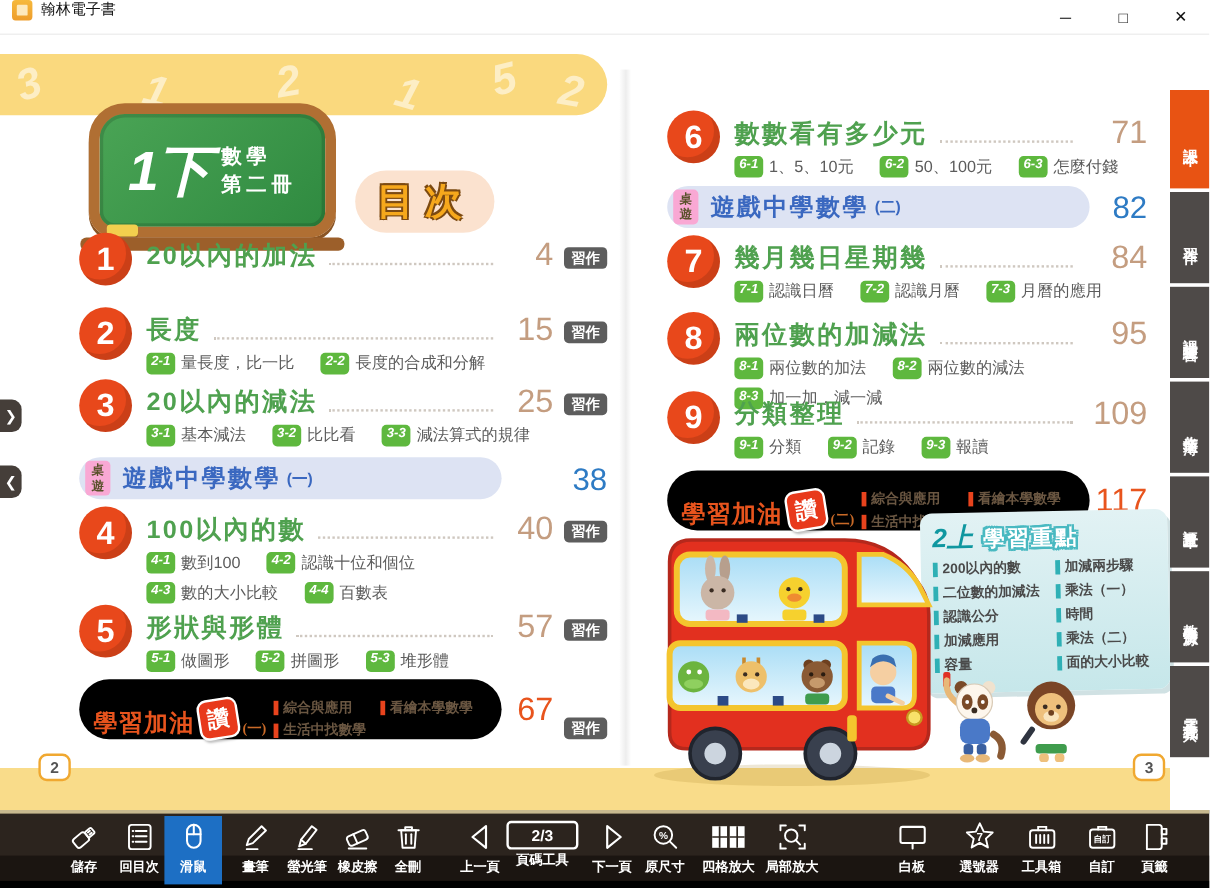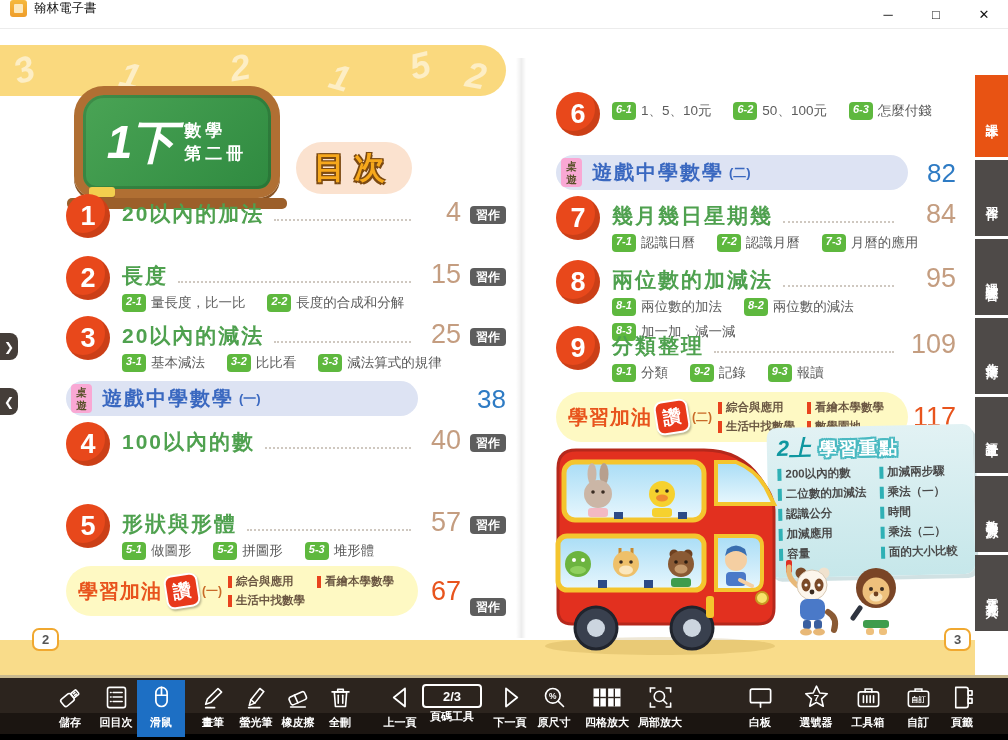--- a/index.html
+++ b/index.html
@@ -47,21 +47,21 @@
   
   .game{position:absolute;display:flex;align-items:center;}
   .game-pill{display:flex;align-items:center;background:#dde3f3;border-radius:18px;height:35px;padding:0 14px 0 5px;width:352px;box-sizing:border-box;}
   .game-badge{background:#f9a8d4;border-radius:4px;color:#59512a;font-size:10.5px;font-weight:bold;width:15px;padding:2px 3px;line-height:1.15;text-align:center;word-break:break-all;margin-right:10px;}
   .game-title{color:#3a68c0;font-size:20px;font-weight:bold;letter-spacing:2px;white-space:nowrap;}
   .game-suffix{color:#3a68c0;font-size:13px;font-weight:bold;margin-left:5px;}
   .game-page{color:#2e7bc4;font-size:26px;line-height:1;margin-left:auto;}
 
   
   .boost{position:absolute;display:flex;align-items:center;}
-  .boost-pill{background:#fef9c3;border-radius:26px;height:50px;display:flex;align-items:center;padding:0 12px;width:352px;box-sizing:border-box;}
+  .boost-pill{background:#000000;border-radius:26px;height:50px;display:flex;align-items:flex-end;padding:0 12px;width:352px;box-sizing:border-box;font-family:Liberation Serif, serif;}
   .boost-prefix{color:#e8541d;font-size:20px;font-weight:900;letter-spacing:1px;white-space:nowrap;}
   .boost-sticker{background:#e8391b;color:#fff;font-size:18px;font-weight:900;padding:3px 6px;border-radius:8px;transform:rotate(-9deg);border:2px solid #fff;box-shadow:1px 2px 2px rgba(0,0,0,.25);margin:0 3px;}
   .boost-suffix{color:#c96a28;font-size:12px;font-weight:bold;margin-right:6px;white-space:nowrap;}
   .boost-legend{display:grid;grid-auto-flow:column;grid-template-rows:repeat(2,auto);gap:4px 12px;}
   .legend-item{display:flex;align-items:center;color:#6b5742;font-size:11.5px;font-weight:bold;white-space:nowrap;}
   .legend-item::before{content:"";width:4px;height:12px;background:#e8431d;margin-right:4px;flex:none;}
   .boost-page{color:#e8541d;font-size:27px;line-height:1;margin-left:auto;}
 
   
   .hl-box{position:absolute;left:768px;top:398px;width:206px;height:150px;background:linear-gradient(180deg,#e2f2f4,#c6e7ea);border-radius:10px;transform:rotate(-1.2deg);padding:10px;box-sizing:border-box;box-shadow:3px 4px 0 rgba(120,170,175,.35);}
@@ -196,20 +196,38 @@
     </div>
 
     <div class="chapter" style="left:66px;top:396px;width:440px">
       <div class="ch-num">4</div>
       <div class="ch-head">
         <div class="ch-title">100以內的數</div>
         <div class="leader"></div>
         <div class="ch-page">40</div>
         <div class="hw">習作</div>
       </div>
+      <div class="ch-subs" style="width:372px">
+        <span class="sub">
+            <i class="sub-code">4-1</i>
+            <em class="sub-label" style="font-style:normal">數到100</em>
+          </span>
+        <span class="sub">
+            <i class="sub-code">4-2</i>
+            <em class="sub-label" style="font-style:normal">認識十位和個位</em>
+          </span>
+        <span class="sub">
+            <i class="sub-code">4-3</i>
+            <em class="sub-label" style="font-style:normal">數的大小比較</em>
+          </span>
+        <span class="sub">
+            <i class="sub-code">4-4</i>
+            <em class="sub-label" style="font-style:normal">百數表</em>
+          </span>
+      </div>
     </div>
 
     <div class="chapter" style="left:66px;top:478px;width:440px">
       <div class="ch-num">5</div>
       <div class="ch-head">
         <div class="ch-title">形狀與形體</div>
         <div class="leader"></div>
         <div class="ch-page">57</div>
         <div class="hw">習作</div>
       </div>
@@ -239,20 +257,25 @@
           <span class="legend-item">生活中找數學</span>
           <span class="legend-item">看繪本學數學</span>
         </div>
       </div>
       <div class="boost-page">67</div>
       <div class="hw">習作</div>
     </div>
 
     <div class="chapter r" style="left:556px;top:66px;width:400px">
       <div class="ch-num">6</div>
+      <div class="ch-head">
+        <div class="ch-title">數數看有多少元</div>
+        <div class="leader"></div>
+        <div class="ch-page">71</div>
+      </div>
       <div class="ch-subs">
         <span class="sub">
             <i class="sub-code">6-1</i>
             <em class="sub-label" style="font-style:normal">1、5、10元</em>
           </span>
         <span class="sub">
             <i class="sub-code">6-2</i>
             <em class="sub-label" style="font-style:normal">50、100元</em>
           </span>
         <span class="sub">

